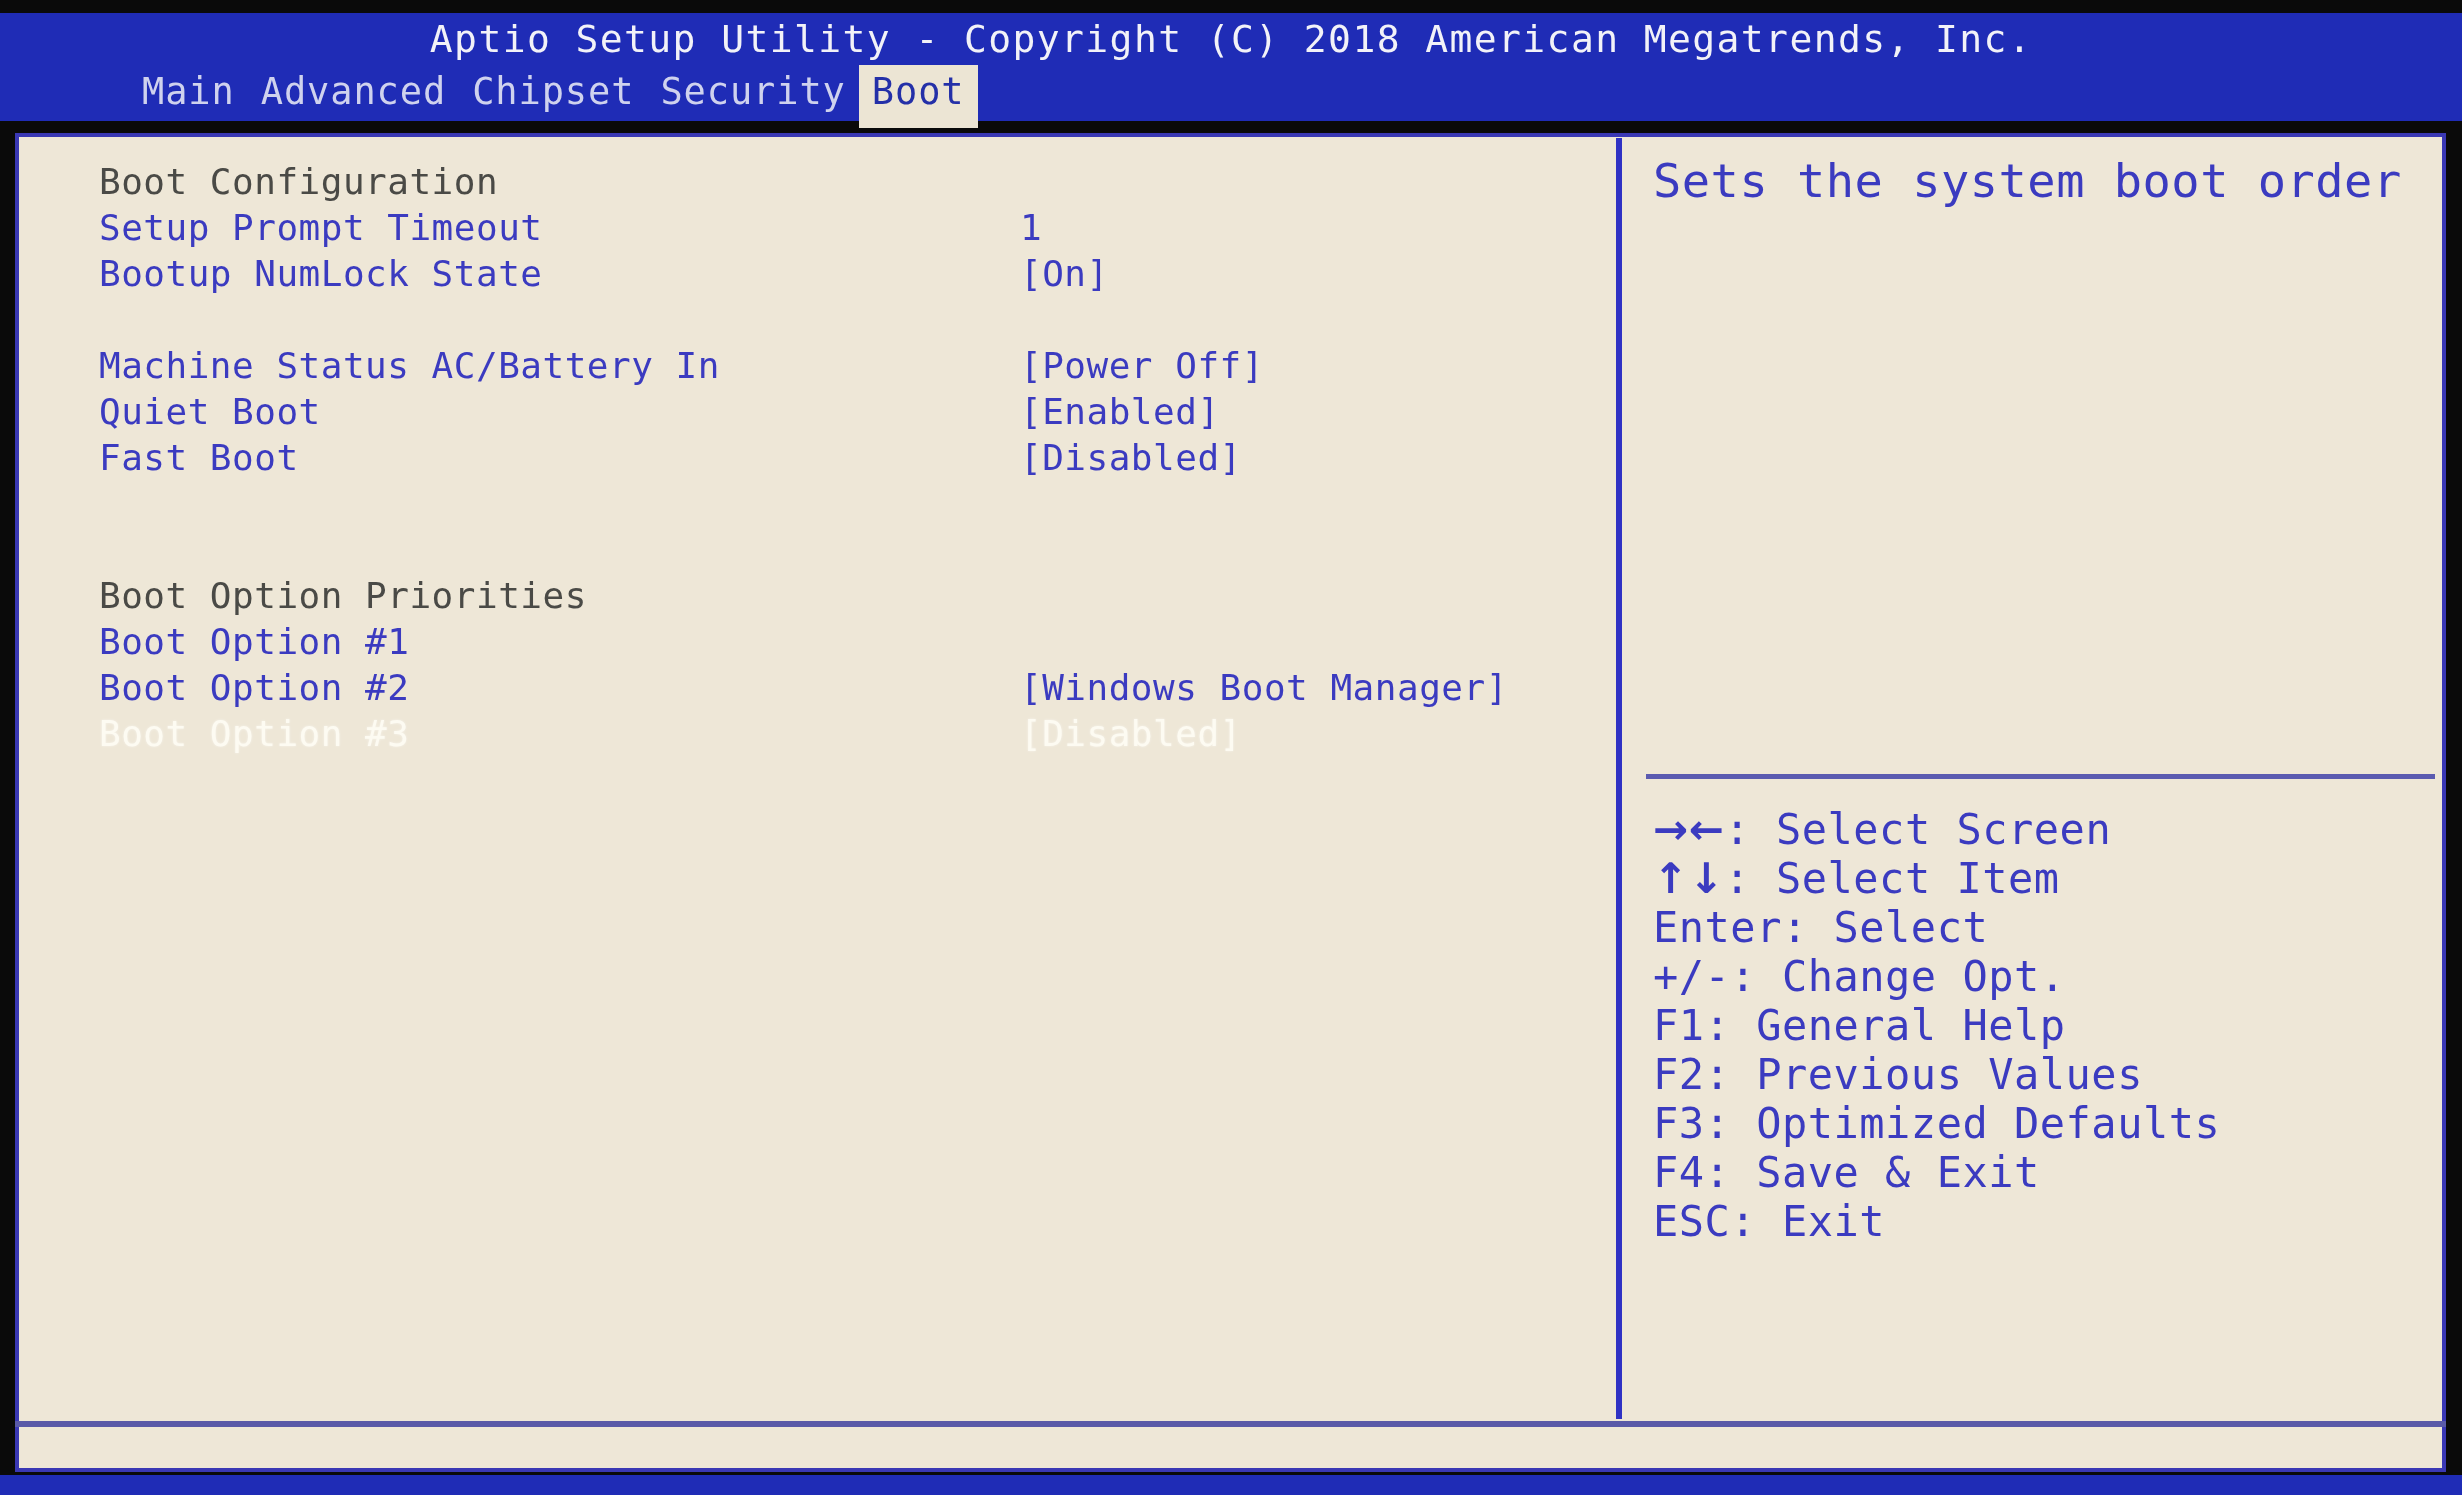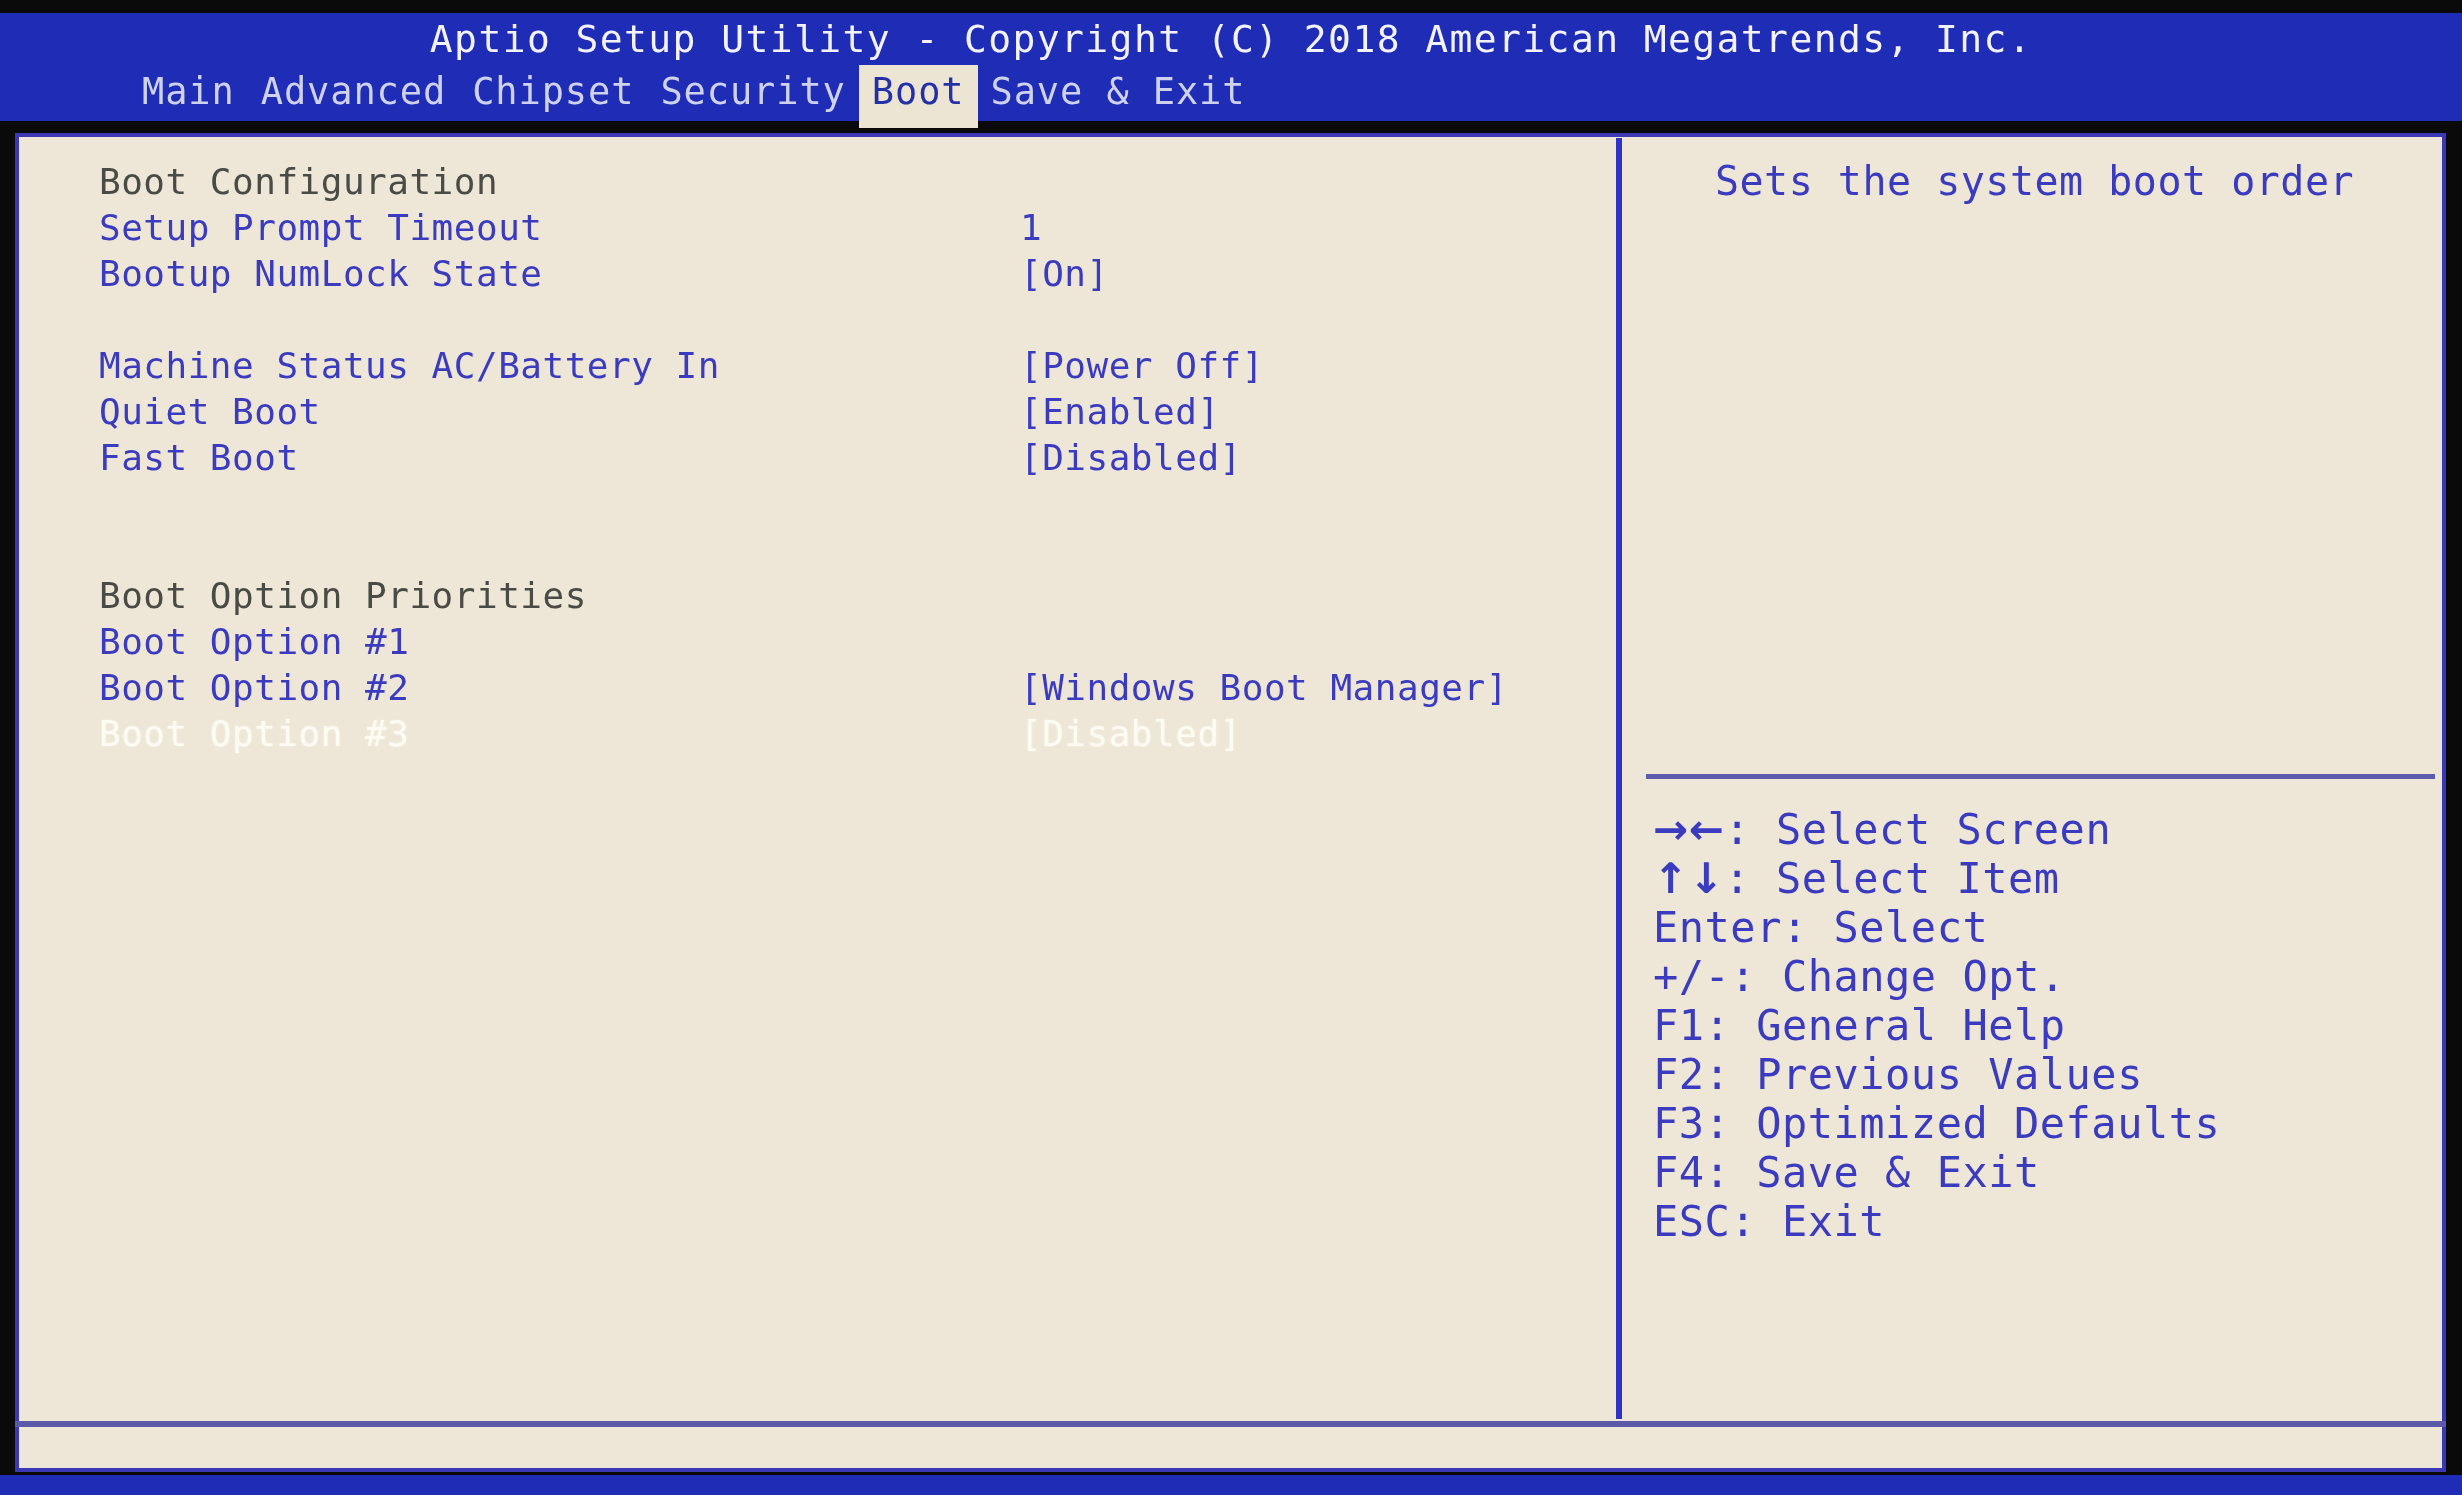--- a/index.html
+++ b/index.html
@@ -138,26 +138,25 @@
   }
 
   
   #help-pane {
     position: absolute;
     left: 1653px;
     top: 158px;
     width: 763px;
   }
   #help-text {
-    font-size: 40px;
+    font-size: 47px;
     letter-spacing: 0.5px;
     color: #3b3bc0;
     line-height: 46px;
     white-space: pre-wrap;
-    text-align: center;
   }
   #help-rule {
     position: absolute;
     left: 1646px;
     top: 774px;
     width: 789px;
     height: 4.6px;
     background: #5b5bb0;
   }
   #keys-pane {
@@ -186,21 +185,20 @@
   <div id="header-band"></div>
 
   <div id="title-bar">Aptio Setup Utility - Copyright (C) 2018 American Megatrends, Inc.</div>
 
   <div id="menu-bar">
       <div class="tab">Main</div>
       <div class="tab">Advanced</div>
       <div class="tab">Chipset</div>
       <div class="tab">Security</div>
       <div class="tab active">Boot</div>
-      <div class="tab">Save &amp; Exit</div>
     </div>
 
   <div id="content-frame"></div>
   <div id="col-divider"></div>
   <div id="bottom-rule"></div>
   <div id="footer-band"></div>
 
   <div id="settings-pane">
       <div class="row heading"><span class="label">Boot Configuration</span><span class="value"></span></div>
       <div class="row"><span class="label">Setup Prompt Timeout</span><span class="value">1</span></div>

